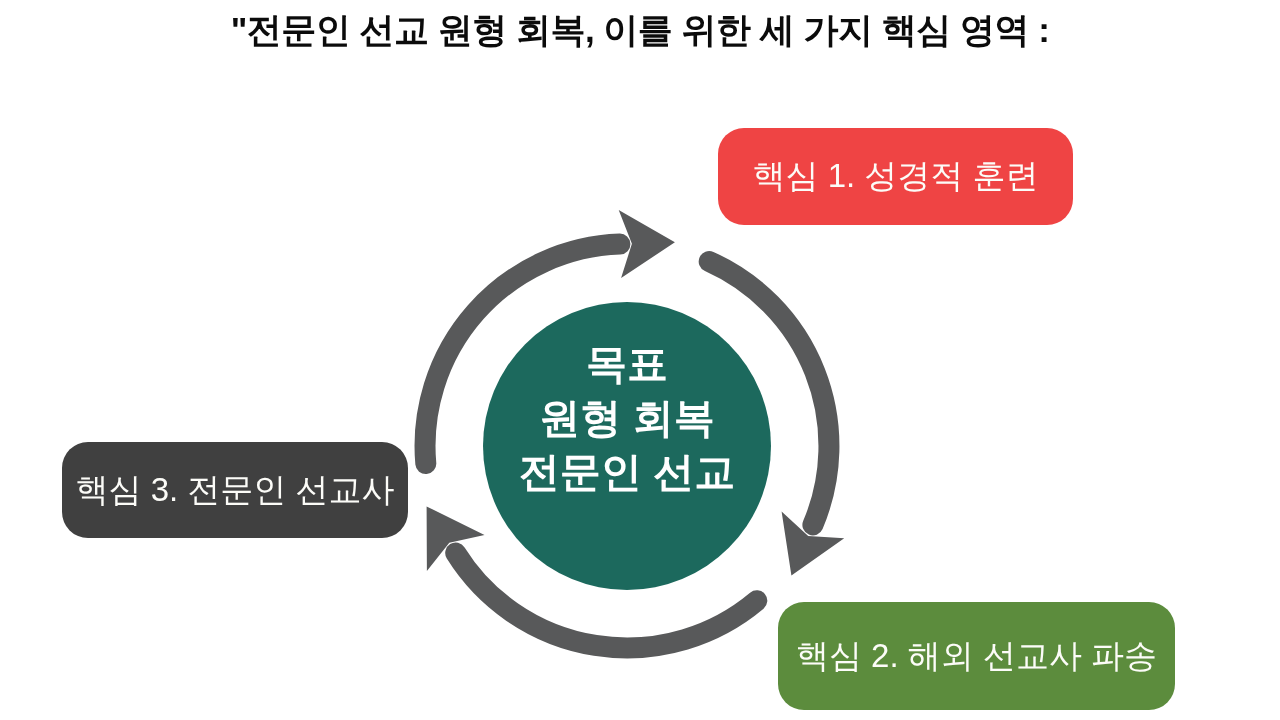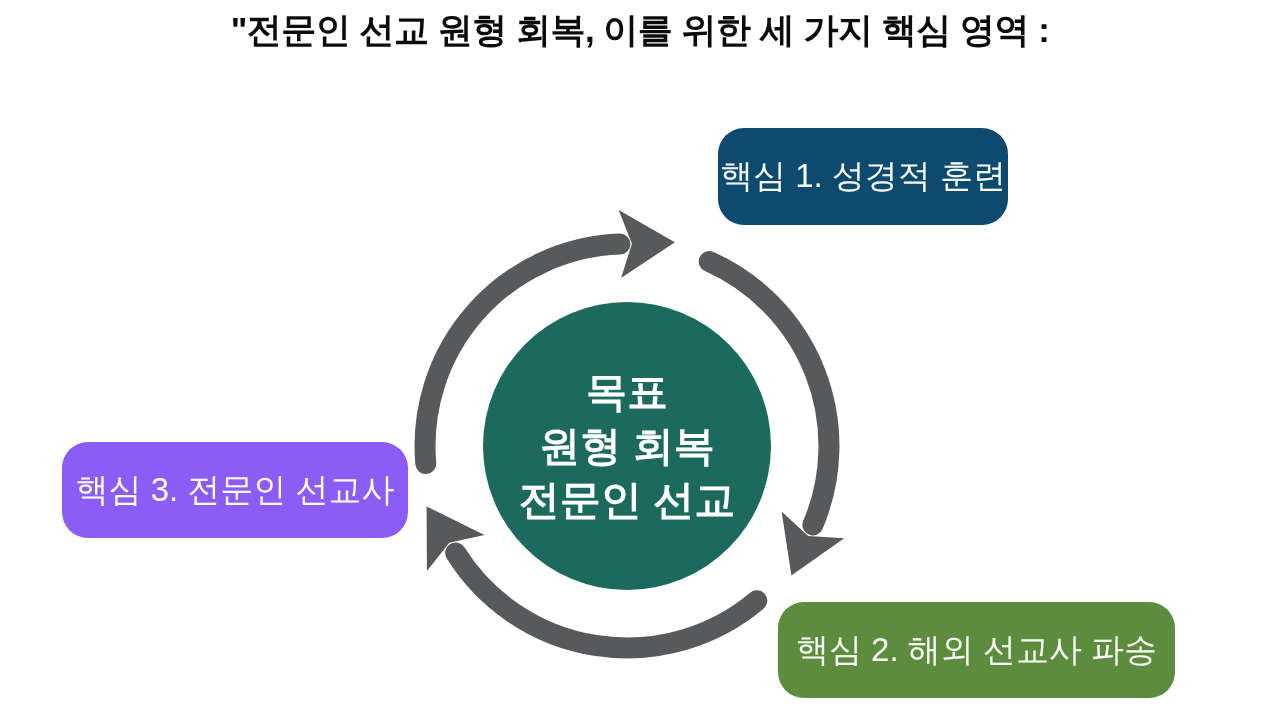--- a/index.html
+++ b/index.html
@@ -24,21 +24,21 @@
     letter-spacing: -0.5px;
   }
   .cycle-svg {
     position: absolute;
     left: 0;
     top: 0;
   }
   .goal-text {
     position: absolute;
     left: 467px;
-    top: 298px;
+    top: 270px;
     width: 320px;
     height: 320px;
     box-sizing: border-box;
     padding-bottom: 24px;
     display: flex;
     flex-direction: column;
     align-items: center;
     justify-content: center;
     text-align: center;
     color: #ffffff;
@@ -49,23 +49,23 @@
   .key-box {
     position: absolute;
     display: flex;
     align-items: center;
     justify-content: center;
     border-radius: 26px;
     color: #fcfcf8;
     font-size: 33px;
     white-space: nowrap;
   }
-  .key-box.blue   { left: 718px; top: 128px; width: 290px; height: 97px; background: #0c4a6e; }
-  .key-box.green  { left: 778px; top: 602px; width: 397px; height: 96px; background: #5c8c3d; }
-  .key-box.orange { left: 62px;  top: 442px; width: 346px; height: 96px; background: #8b5cf6; }
+  .key-box.blue   { left: 718px; top: 128px; width: 355px; height: 97px; background: #ef4444; }
+  .key-box.green  { left: 778px; top: 602px; width: 397px; height: 108px; background: #5c8c3d; }
+  .key-box.orange { left: 62px;  top: 442px; width: 346px; height: 96px; background: #404040; }
 </style>
 </head>
 <body>
 
 <div class="canvas">
 
   <div class="title">
     <div>"전문인 선교 원형 회복, 이를 위한 세 가지 핵심 영역 :</div>
   </div>
 

